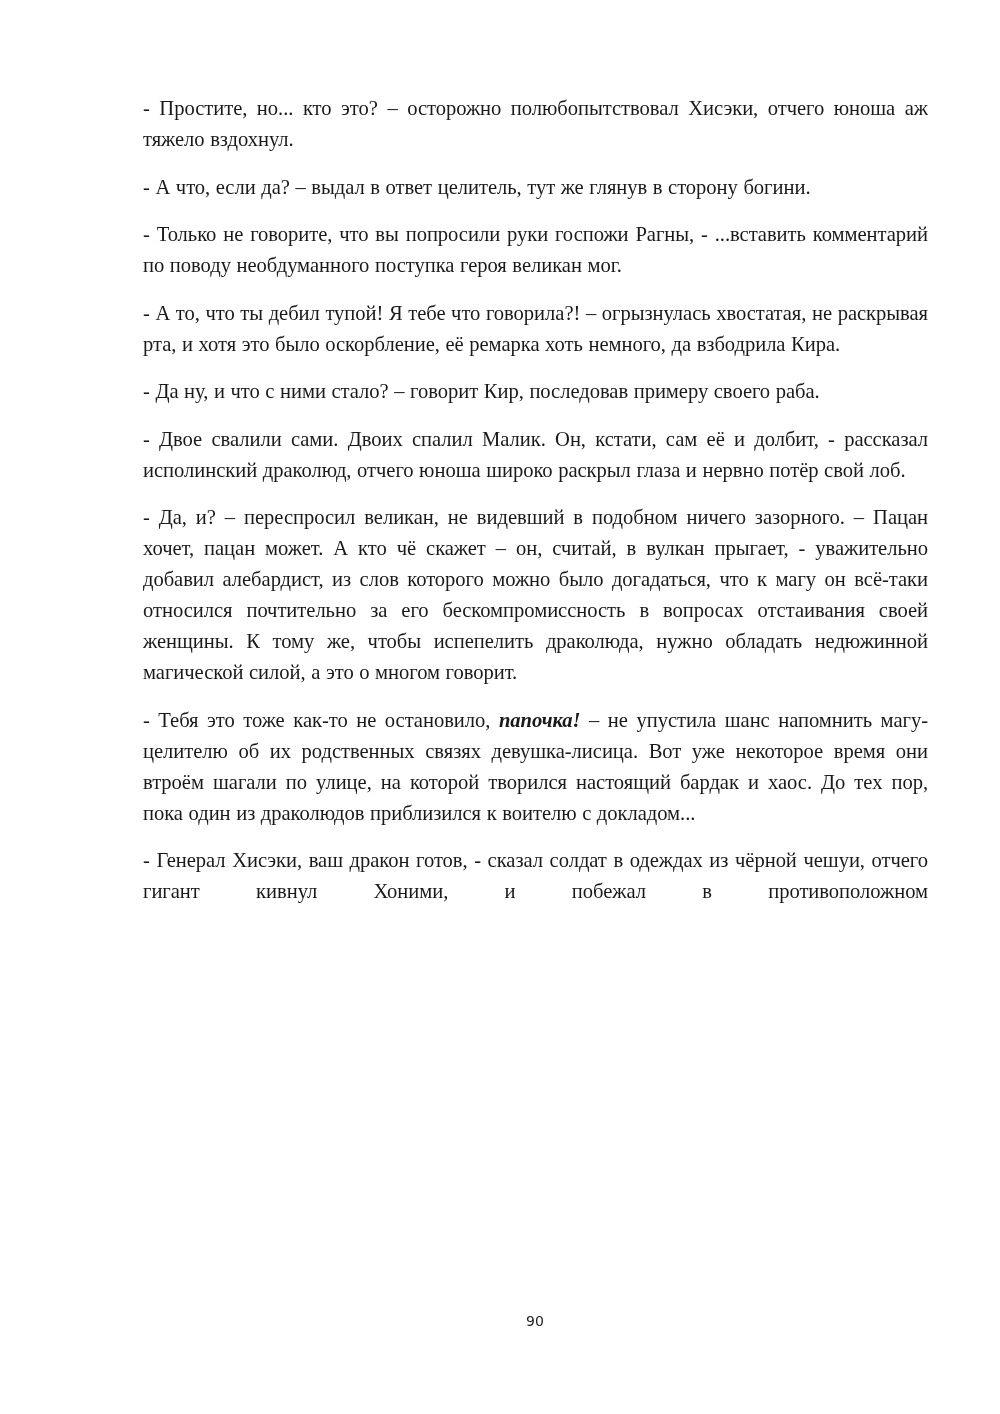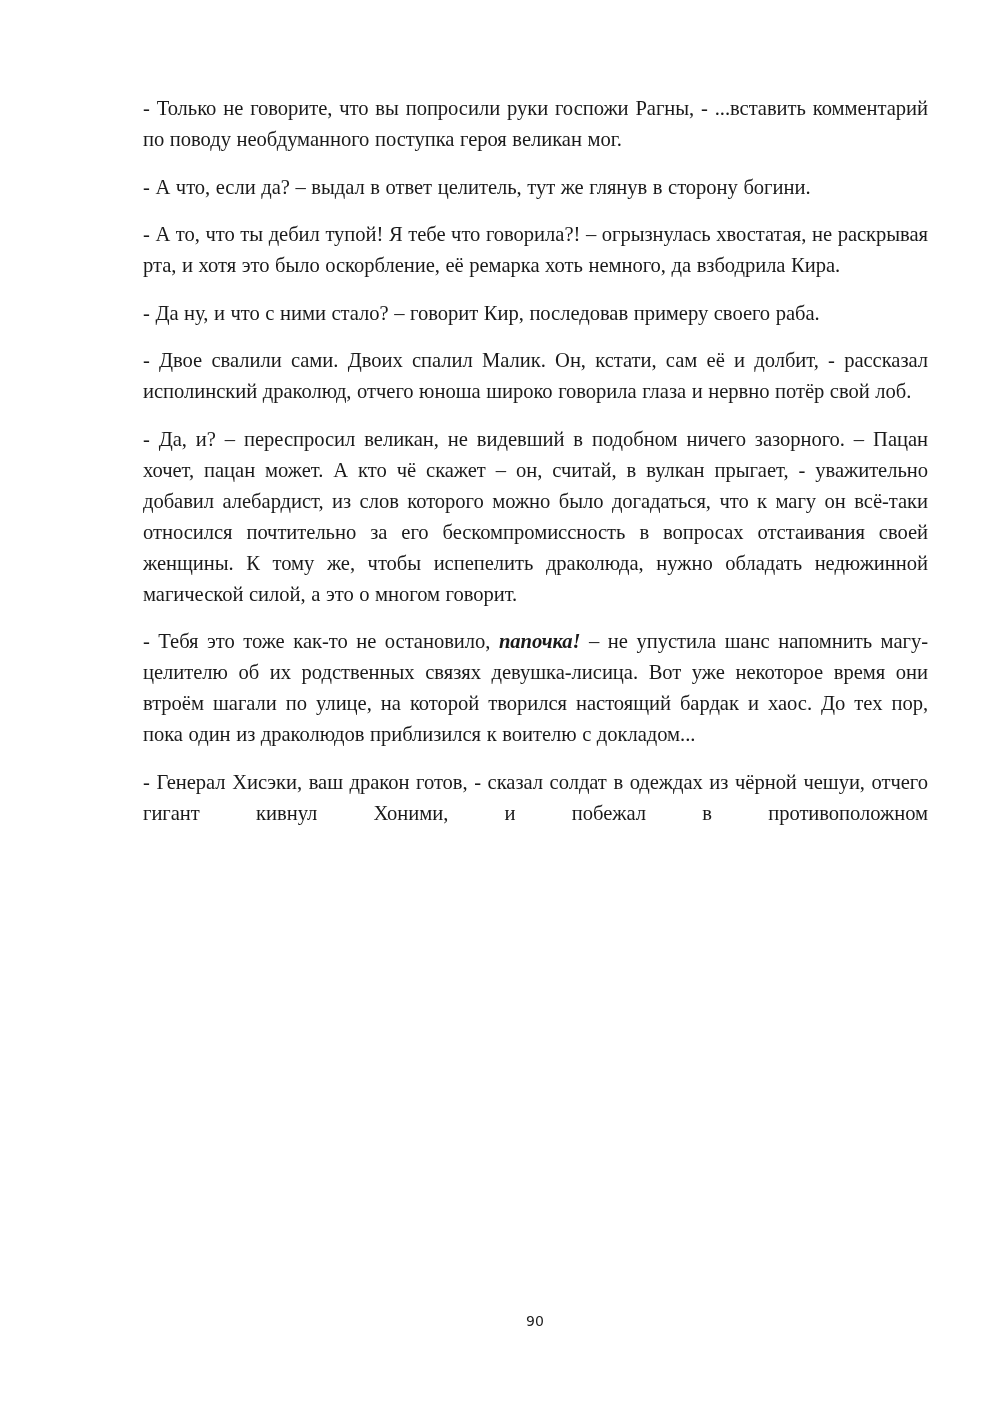--- a/index.html
+++ b/index.html
@@ -42,23 +42,24 @@
       text-align: center;
       font-family: "DejaVu Sans", "Liberation Sans", sans-serif;
       font-size: 14px;
       color: #222;
     }
   </style>
 </head>
 <body>
 
 <div class="page">
+  <p class="para">- Простите, но... кто это? – осторожно полюбопытствовал Хисэки, отчего юноша аж тяжело вздохнул.</p>
+  <p class="para">- А что, если да? – выдал в ответ целитель, тут же глянув в сторону богини.</p>
   <p class="para">- Только не говорите, что вы попросили руки госпожи Рагны, - ...вставить комментарий по поводу необдуманного поступка героя великан мог.</p>
-  <p class="para">- А что, если да? – выдал в ответ целитель, тут же глянув в сторону богини.</p>
   <p class="para">- А то, что ты дебил тупой! Я тебе что говорила?! – огрызнулась хвостатая, не раскрывая рта, и хотя это было оскорбление, её ремарка хоть немного, да взбодрила Кира.</p>
   <p class="para">- Да ну, и что с ними стало? – говорит Кир, последовав примеру своего раба.</p>
-  <p class="para">- Двое свалили сами. Двоих спалил Малик. Он, кстати, сам её и долбит, - рассказал исполинский драколюд, отчего юноша широко говорила глаза и нервно потёр свой лоб.</p>
+  <p class="para">- Двое свалили сами. Двоих спалил Малик. Он, кстати, сам её и долбит, - рассказал исполинский драколюд, отчего юноша широко раскрыл глаза и нервно потёр свой лоб.</p>
   <p class="para">- Да, и? – переспросил великан, не видевший в подобном ничего зазорного. – Пацан хочет, пацан может. А кто чё скажет – он, считай, в вулкан прыгает, - уважительно добавил алебардист, из слов которого можно было догадаться, что к магу он всё-таки относился почтительно за его бескомпромиссность в вопросах отстаивания своей женщины. К тому же, чтобы испепелить драколюда, нужно обладать недюжинной магической силой, а это о многом говорит.</p>
   <p class="para"><span>- Тебя это тоже как-то не остановило, </span><span class="em">папочка!</span><span> – не упустила шанс напомнить магу-целителю об их родственных связях девушка-лисица. Вот уже некоторое время они втроём шагали по улице, на которой творился настоящий бардак и хаос. До тех пор, пока один из драколюдов приблизился к воителю с докладом...</span></p>
   <p class="para" style="text-align-last: justify;">- Генерал Хисэки, ваш дракон готов, - сказал солдат в одеждах из чёрной чешуи, отчего гигант кивнул Хоними, и побежал в противоположном</p>
 </div>
 
 <div class="page-number">90</div>
 
 </body></html>

